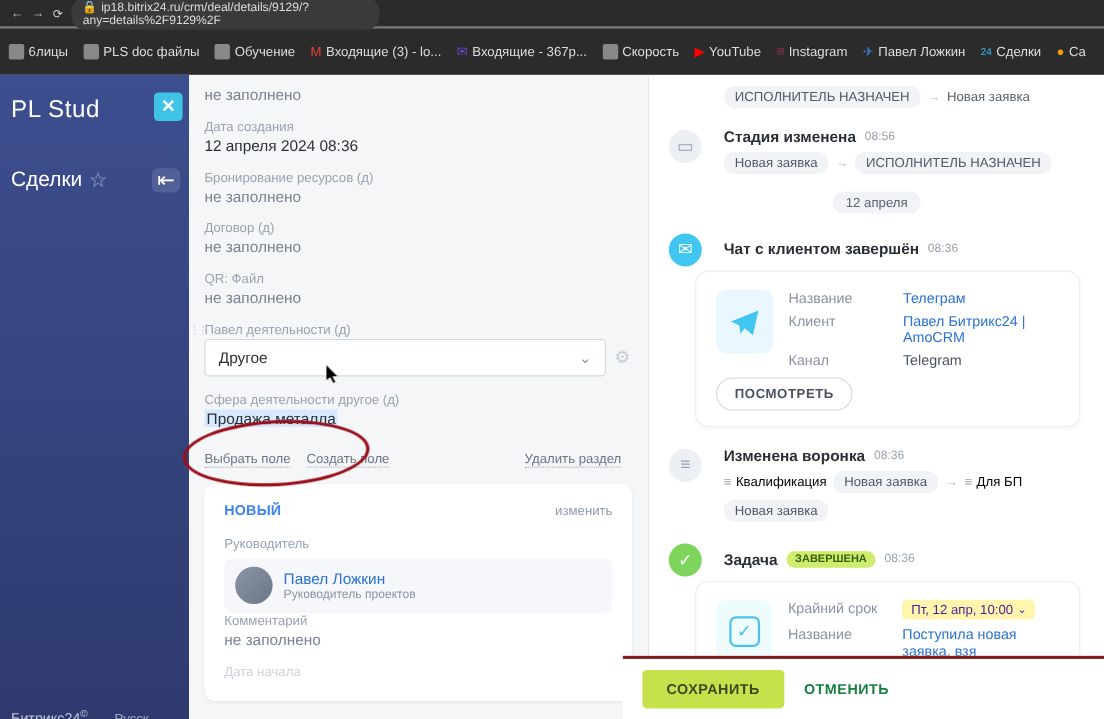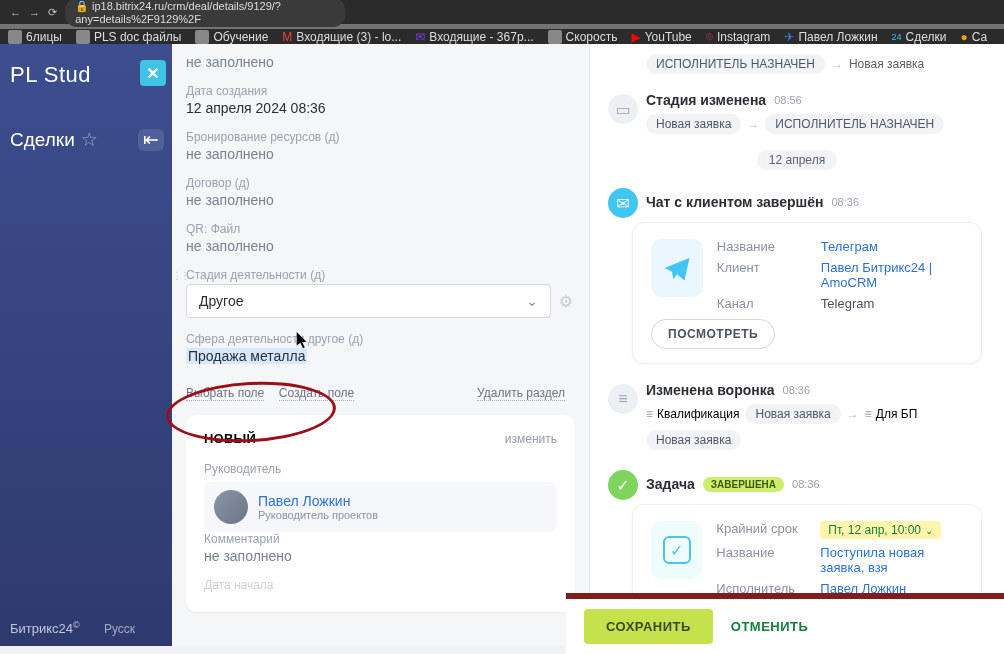--- a/index.html
+++ b/index.html
@@ -1,21 +1,21 @@
 <!DOCTYPE html>
 <html><head>
 <meta charset="utf-8">
 <style>
 * { margin: 0; padding: 0; box-sizing: border-box; font-family: -apple-system, BlinkMacSystemFont, "Segoe UI", Arial, sans-serif; }
 body { background: #f0f2f5; overflow: hidden; width: 1004px; height: 654px; position: relative; }
 
 
 .browser-bar { background: #2b2b2b; height: 24px; display: flex; align-items: center; padding: 0 10px; color: #ccc; font-size: 11px; gap: 8px; }
 .url-bar { background: #3a3a3a; border-radius: 12px; padding: 2px 10px; color: #ddd; font-size: 11px; flex: 1; max-width: 280px; }
-.bookmarks-bar { background: #2b2b2b; height: 20px; display: flex; align-items: center; padding: 0 8px; gap: 14px; color: #ddd; font-size: 12px; border-top: 5px solid #737373; }
+.bookmarks-bar { background: #2b2b2b; height: 44px; display: flex; align-items: center; padding: 0 8px; gap: 14px; color: #ddd; font-size: 12px; border-top: 2px solid #737373; }
 .bookmark-item { display: flex; align-items: center; gap: 4px; cursor: pointer; white-space: nowrap; }
 .bm-icon { width: 14px; height: 14px; display: inline-block; }
 .bm-folder { background: #888; border-radius: 2px; }
 
 
 .main-wrap { display: flex; height: calc(654px - 52px); }
 .left-sidebar { width: 172px; background: linear-gradient(180deg,#3d4e8f 0%, #2e3a6e 100%); color: #fff; padding: 18px 8px 10px 10px; position: relative; }
 .brand { font-size: 22px; font-weight: 300; letter-spacing: .5px; }
 .close-x { position: absolute; top: 16px; right: 6px; background: #40c4e5; color: #fff; width: 26px; height: 26px; border-radius: 4px; display: flex; align-items: center; justify-content: center; font-weight: bold; cursor: pointer; }
 .deals-row { display: flex; align-items: center; gap: 6px; margin-top: 40px; font-size: 19px; }
@@ -34,30 +34,30 @@
 .select-box { flex: 1; background: #fff; border: 1px solid #d2d7e0; border-radius: 4px; padding: 8px 12px; display: flex; justify-content: space-between; align-items: center; font-size: 14px; color: #2a2f36; cursor: pointer; }
 .chevron { color: #8a92a3; }
 .gear { color: #c6ccd7; width: 18px; text-align: center; cursor: pointer; }
 
 .highlight-bg { background: #d7e9ff; display: inline-block; padding: 0 2px; }
 .field-actions { margin-top: 8px; font-size: 12px; color: #6b7485; border-bottom: 1px dotted #a7adb8; display: inline-block; cursor: pointer; margin-right: 10px; }
 .field-actions.right { float: right; }
 
 .card { background: #fff; border-radius: 10px; padding: 16px 18px 18px 18px; margin-top: 14px; box-shadow: 0 1px 2px rgba(0,0,0,.05); }
 .card-header-row { display: flex; justify-content: space-between; align-items: center; margin-bottom: 16px; }
-.card-title { font-size: 13px; font-weight: 600; letter-spacing: .2px; color: #000000; text-transform: uppercase; }
+.card-title { font-size: 13px; font-weight: 600; letter-spacing: .2px; color: #3b82f6; text-transform: uppercase; }
 .card-change { color: #919aab; font-size: 12px; cursor: pointer; }
 .user-row { display: flex; align-items: center; gap: 10px; padding: 8px 10px; background: #f5f7fa; border-radius: 8px; }
 .avatar { width: 34px; height: 34px; border-radius: 50%; background: linear-gradient(135deg,#8a96a6,#6a7585); }
 .user-name { color: #2a72d4; font-size: 14px; cursor: pointer; }
 .user-role { color: #8a92a3; font-size: 11px; }
 .circle-mark { position: absolute; border: 3px solid #9a0f1a; border-radius: 50%; width: 170px; height: 60px; left: 166px; top: 382px; pointer-events: none; transform: rotate(-3deg); }
 
 .right-panel { flex: 1; background: #fff; padding: 4px 0 60px 0; overflow-y: auto; }
-.timeline-item { display: flex; gap: 8px; padding: 6px 22px 12px 18px; }
+.timeline-item { display: flex; gap: 20px; padding: 6px 22px 12px 18px; }
 .tl-icon { width: 30px; height: 30px; border-radius: 50%; display: flex; align-items: center; justify-content: center; flex-shrink: 0; margin-top: 2px; }
 .tl-gray { background: #eceff3; color: #9aa2b0; }
 .tl-blue { background: #41c6f2; color: #fff; }
 .tl-laz { background: #7dd55e; color: #fff; }
 .tl-head { font-size: 14px; font-weight: 600; color: #2a2f36; display: flex; align-items: center; gap: 8px; }
 .tl-time { color: #9aa2b0; font-size: 11px; font-weight: 400; }
 .pill { background: #f1f3f7; border-radius: 14px; padding: 3px 10px; font-size: 12px; color: #4f5866; display: inline-block; }
 .pill-green { background: #ccee6c; color: #3e5a0f; font-size: 10px; font-weight: 600; padding: 2px 8px; }
 .stage-row { margin-top: 6px; display: flex; align-items: center; gap: 6px; flex-wrap: wrap; }
 .arrow-sep { color: #b8bec9; font-size: 12px; }
@@ -72,23 +72,23 @@
 .kv-link { color: #2a72d4; cursor: pointer; }
 .btn-outline { border: 1px solid #d2d7e0; border-radius: 18px; background: #fff; color: #4a5261; font-size: 12px; font-weight: 600; letter-spacing: .5px; padding: 7px 16px; cursor: pointer; margin-top: 8px; }
 
 .funnel-change { margin-top: 6px; display: flex; align-items: center; gap: 6px; flex-wrap: wrap; font-size: 12px; }
 .funnel-seg { display: flex; align-items: center; gap: 4px; }
 .eq-icon { color: #9aa2b0; }
 
 .task-card { display: flex; gap: 14px; }
 .task-icon-box { width: 58px; height: 58px; border-radius: 10px; background: #eefcfd; display: flex; align-items: center; justify-content: center; }
 .task-check { width: 28px; height: 28px; border: 2px solid #49c3e8; border-radius: 6px; display: flex; align-items: center; justify-content: center; color: #49c3e8; }
-.due-chip { background: #fff6ae; border-radius: 4px; padding: 2px 8px; font-size: 12px; color: #15803d; display: inline-flex; align-items: center; gap: 4px; }
-
-.bottom-bar { position: fixed; left: 566px; bottom: 0; right: 0; background: #fff; border-top: 6px solid #7f1d1d; padding: 10px 18px; display: flex; gap: 18px; align-items: center; }
+.due-chip { background: #fff6ae; border-radius: 4px; padding: 2px 8px; font-size: 12px; color: #4c1d95; display: inline-flex; align-items: center; gap: 4px; }
+
+.bottom-bar { position: fixed; left: 566px; bottom: 0; right: 0; background: #fff; border-top: 3px solid #7f1d1d; padding: 10px 18px; display: flex; gap: 18px; align-items: center; }
 .btn-save { background: #c5e24d; color: #3e4820; border: none; border-radius: 4px; padding: 10px 22px; font-size: 13px; font-weight: 600; letter-spacing: .5px; cursor: pointer; }
 .btn-cancel { color: #15803d; font-size: 13px; font-weight: 600; letter-spacing: .5px; cursor: pointer; }
 
 .cursor-arrow { position: absolute; left: 296px; top: 332px; width: 14px; height: 18px; pointer-events: none; z-index: 50; }
 
 .center-panel::-webkit-scrollbar, .right-panel::-webkit-scrollbar { width: 0; }
 </style>
 </head>
 <body>
 
@@ -177,21 +177,21 @@
     <div class="field-group">
       <div class="field-label">Договор (д)</div>
       <div class="field-empty">не заполнено</div>
     </div>
     <div class="field-group">
       <div class="field-label">QR: Файл</div>
       <div class="field-empty">не заполнено</div>
     </div>
     <div class="field-group">
       <span class="drag-handle">⋮⋮</span>
-      <div class="field-label">Стадия деятельности (д)</div>
+      <div class="field-label">Павел деятельности (д)</div>
       <div class="select-field">
         <div class="select-box">
           <span>Другое</span>
           <span class="chevron">⌄</span>
         </div>
         <span class="gear">⚙</span>
       </div>
     </div>
     <div class="field-group">
       <div class="field-label">Сфера деятельности другое (д)</div>

